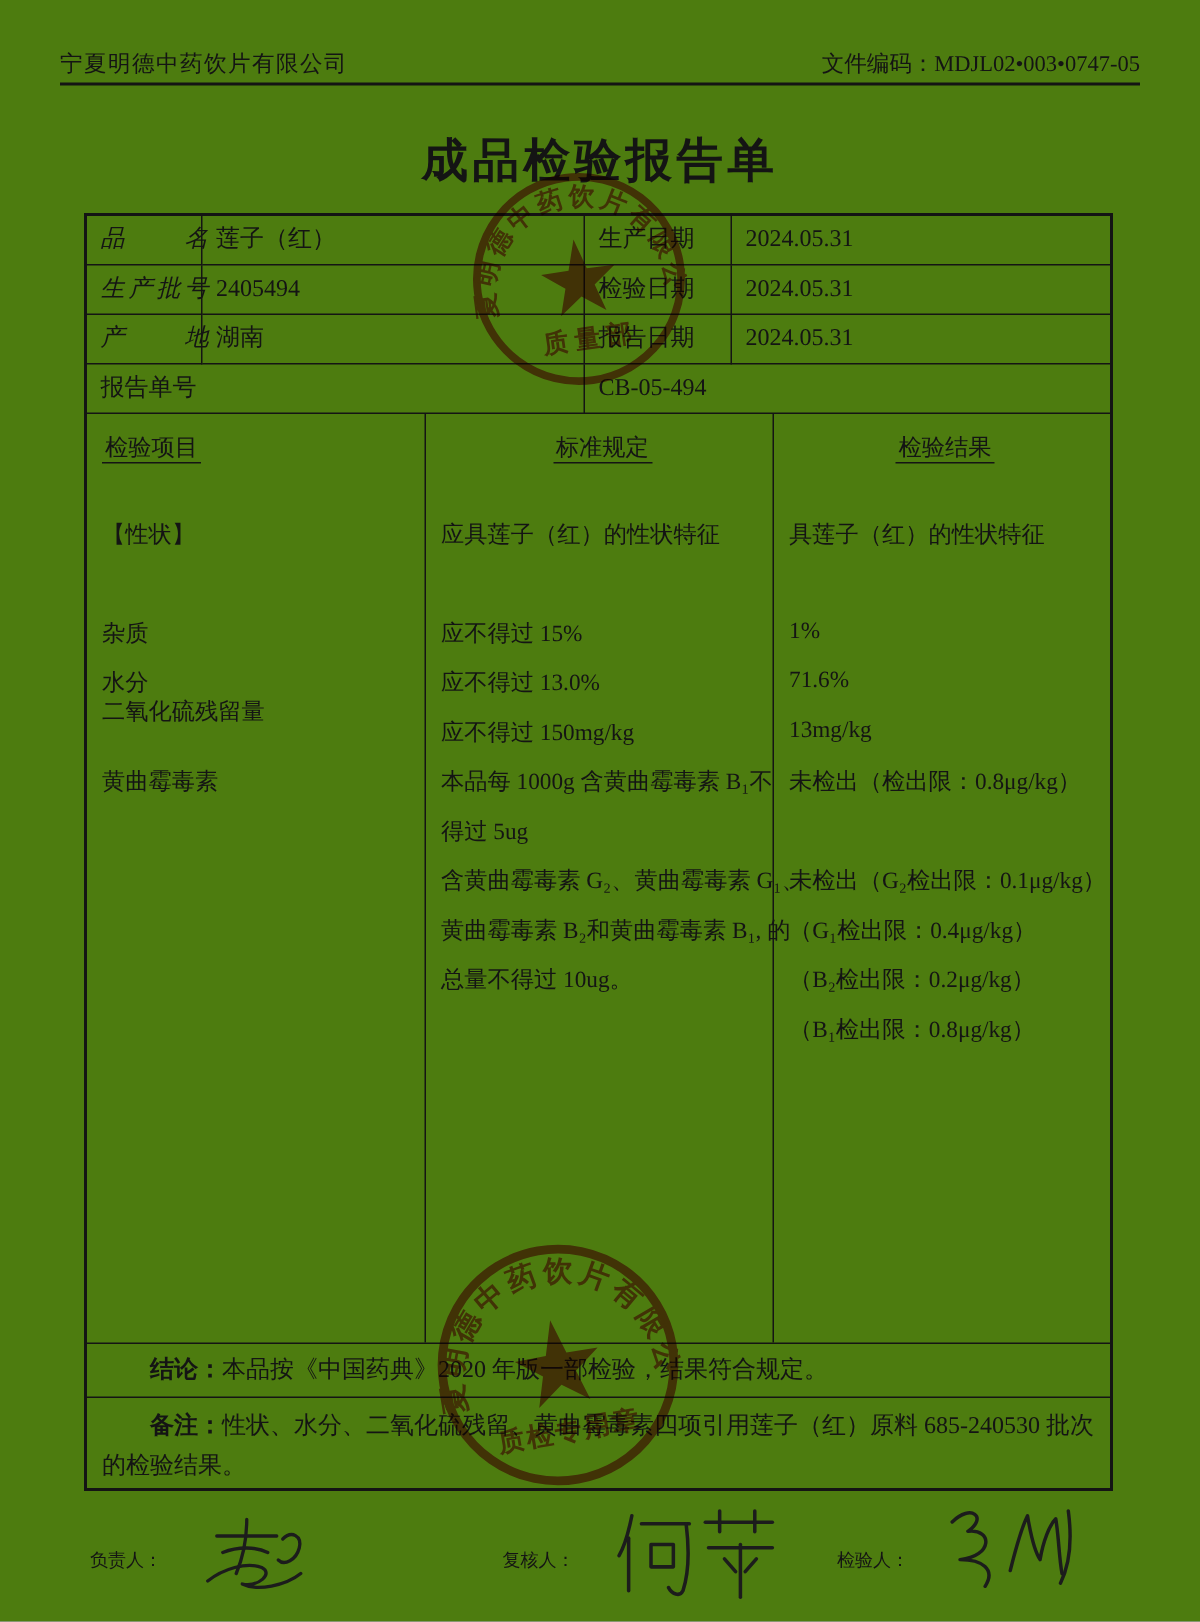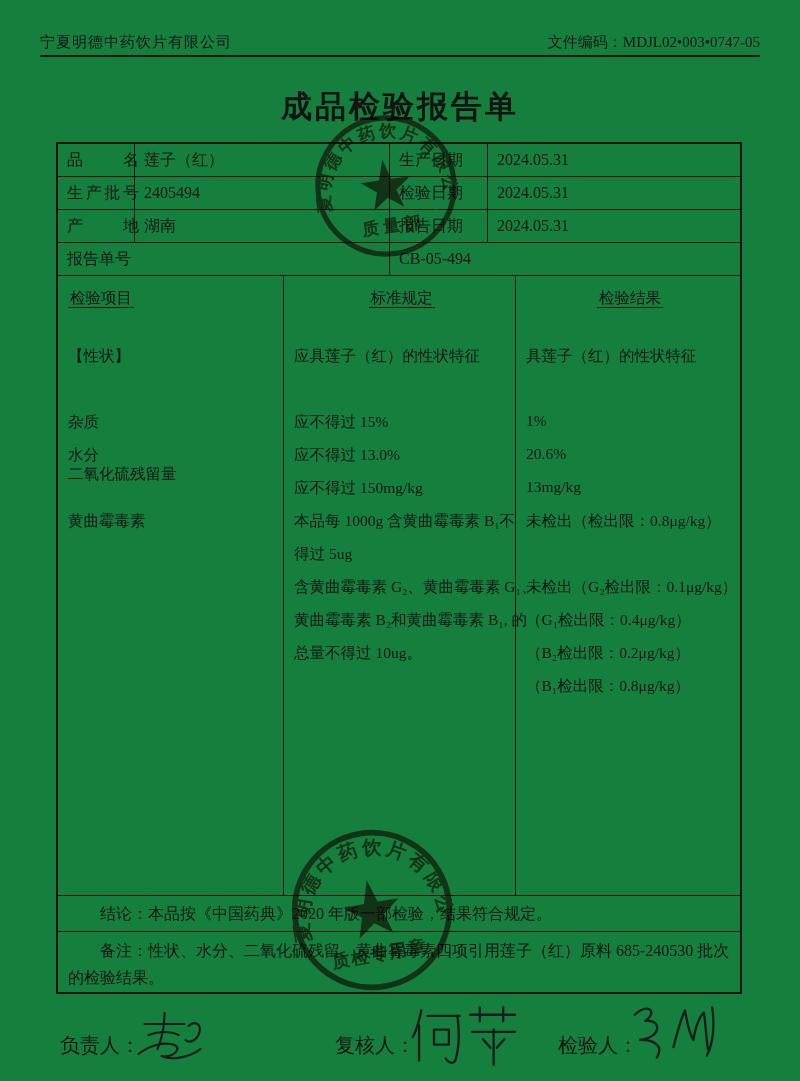--- a/index.html
+++ b/index.html
@@ -1,49 +1,49 @@
 <!DOCTYPE html>
 <html><head>
 <meta charset="utf-8">
 <style>
   html,body{margin:0;padding:0;background:#9a9a9a;}
   .page{
-    position:relative;width:800px;height:1081px;margin:0 auto;background:#15803d;
+    position:relative;width:800px;height:1081px;margin:0 auto;background:#4d7c0f;
     font-family:"Liberation Serif","DejaVu Serif",serif;color:#141414;overflow:hidden;
   }
   
   .hdr-company{position:absolute;left:40px;top:33px;font-size:15px;letter-spacing:1px;}
   .hdr-code{position:absolute;right:40px;top:33px;font-size:15px;}
   .hdr-rule{position:absolute;left:40px;right:40px;top:55px;height:2px;background:#141414;}
   
   .title{position:absolute;left:0;right:0;top:86px;text-align:center;font-size:31px;font-weight:700;letter-spacing:3px;}
   
   .frame{position:absolute;left:56px;top:142px;width:686px;height:852px;border:2px solid #141414;box-sizing:border-box;background:transparent;}
   .info-grid{display:grid;grid-template-columns:77px 255px 98px 1fr;}
   .cell{box-sizing:border-box;height:33px;line-height:32px;font-size:16px;border-bottom:1px solid #141414;border-right:1px solid #141414;padding-left:9px;white-space:nowrap;overflow:visible;}
   .cell.last{border-right:none;}
-  .jlabel{display:inline-block;width:72px;text-align:justify;text-align-last:justify;}
+  .jlabel{display:inline-block;width:72px;text-align:justify;text-align-last:justify;font-style:italic;}
   .span2{grid-column:1 / span 2;}
   .span2b{grid-column:3 / span 2;border-right:none;}
   
   .insp{position:relative;display:flex;height:620px;border-bottom:1px solid #141414;box-sizing:border-box;}
   .icol{position:relative;box-sizing:border-box;height:100%;}
   .icol1{width:226px;border-right:1px solid #141414;padding-left:39px;}
   .icol2{width:232px;border-right:1px solid #141414;}
   .icol3{flex:1;}
   .ln{position:absolute;left:10px;right:6px;height:22px;font-size:15.5px;white-space:nowrap;}
   .ln.center{text-align:center;}
   .ln.right{text-align:left;padding-right:8px;}
   .uline{border-bottom:1px solid #141414;padding:0 2px 1px 2px;}
   
   .concl{box-sizing:border-box;height:36px;line-height:35px;border-bottom:1px solid #141414;font-size:16px;padding:0 10px;}
   .note{box-sizing:border-box;height:59px;font-size:16px;padding:5px 10px 0 10px;line-height:27px;text-indent:2em;}
-  .blabel{font-weight:400;}
+  .blabel{font-weight:700;}
   
-  .sig-label{position:absolute;font-size:20px;}
+  .sig-label{position:absolute;font-size:12px;}
   .sig-svg{position:absolute;}
   .sig-svg path{stroke:#1c1c1c;stroke-width:2.2;fill:none;stroke-linecap:round;stroke-linejoin:round;}
   
   .stamp{position:absolute;mix-blend-mode:multiply;opacity:.85;}
   .stamp svg{display:block;}
 </style>
 </head>
 <body>
 
 <div class="page">
@@ -94,21 +94,21 @@
         <div class="ln" style="top:235px">本品每 1000g 含黄曲霉毒素 B₁不</div>
         <div class="ln" style="top:268px">得过 5ug</div>
         <div class="ln" style="top:301px">含黄曲霉毒素 G₂、黄曲霉毒素 G₁、</div>
         <div class="ln" style="top:334px">黄曲霉毒素 B₂和黄曲霉毒素 B₁, 的</div>
         <div class="ln" style="top:367px">总量不得过 10ug。</div>
       </div>
       <div class="icol icol3">
         <div class="ln center" style="top:12px"><span class="uline">检验结果</span></div>
         <div class="ln" style="top:70px">具莲子（红）的性状特征</div>
         <div class="ln" style="top:136px">1%</div>
-        <div class="ln" style="top:169px">20.6%</div>
+        <div class="ln" style="top:169px">71.6%</div>
         <div class="ln" style="top:202px">13mg/kg</div>
         <div class="ln" style="top:235px">未检出（检出限：0.8μg/kg）</div>
         <div class="ln" style="top:301px">未检出（G₂检出限：0.1μg/kg）</div>
         <div class="ln right" style="top:334px">（G₁检出限：0.4μg/kg）</div>
         <div class="ln right" style="top:367px">（B₂检出限：0.2μg/kg）</div>
         <div class="ln right" style="top:400px">（B₁检出限：0.8μg/kg）</div>
       </div>
     </div>
 
     <div class="concl">

